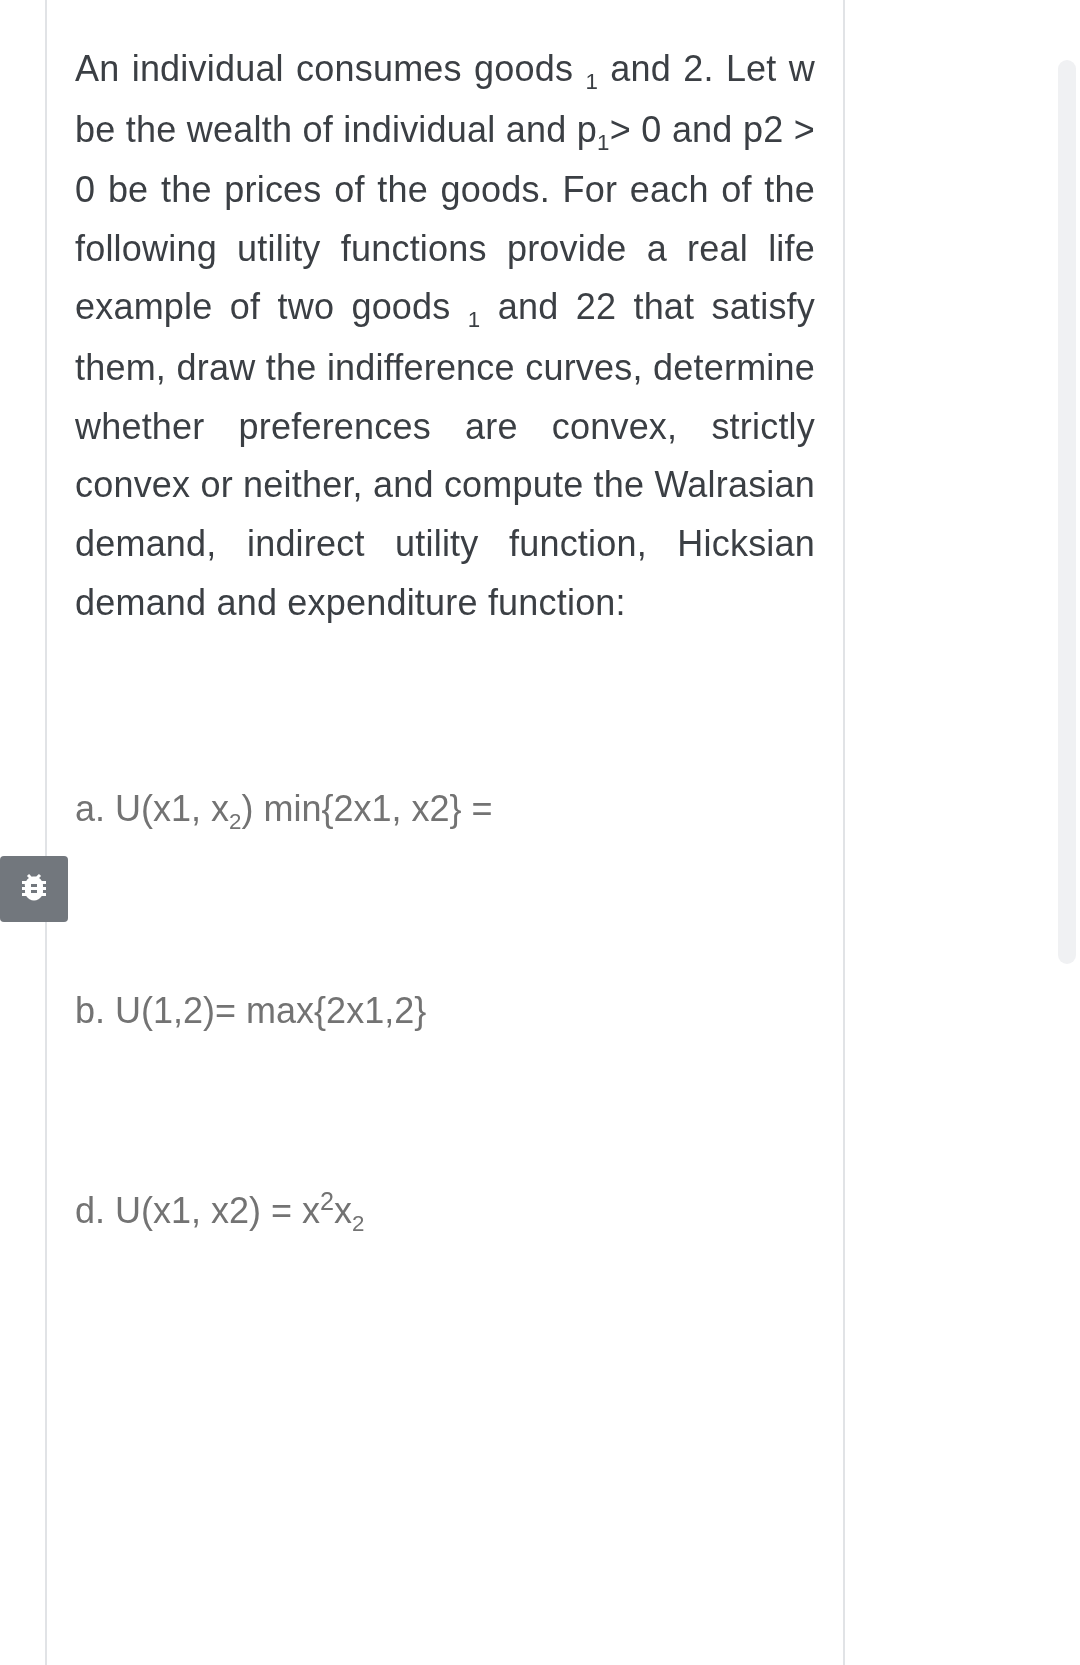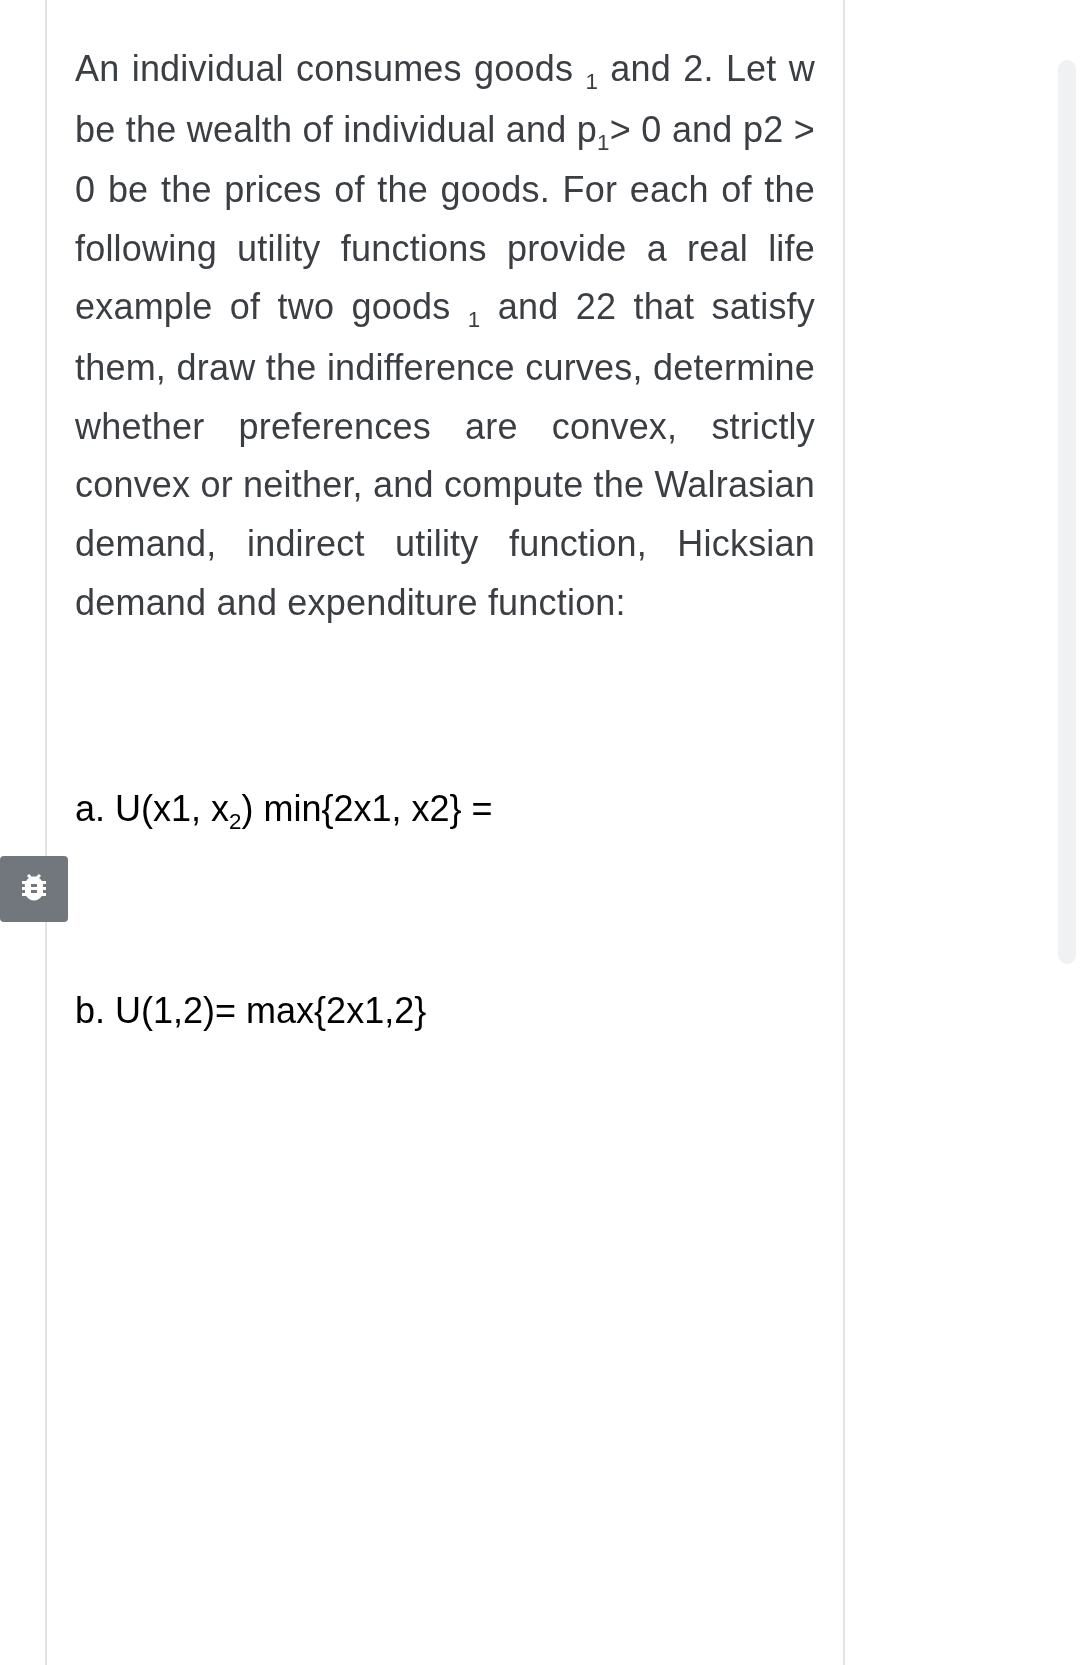--- a/index.html
+++ b/index.html
@@ -26,21 +26,21 @@
     line-height: 1.63;
     color: #3b3f44;
     text-align: justify;
     letter-spacing: 0.2px;
     margin-bottom: 150px;
   }
   .intro .sub { font-size: 0.62em; vertical-align: sub; }
   .item {
     font-size: 36px;
     line-height: 1.5;
-    color: #000000;
+    color: #737373;
     margin-bottom: 145px;
   }
   .item .sub { font-size: 0.62em; vertical-align: sub; }
   .item .sup { font-size: 0.70em; vertical-align: super; }
   .bug-tab {
     position: absolute;
     left: 0;
     top: 856px;
     width: 68px;
     height: 66px;
@@ -72,20 +72,23 @@
 
   <p class="item">
     <span>a. U(x1, x</span><span class="sub">2</span><span>) min{2x1, x2} =</span>
   </p>
 
   <p class="item">
     <span>b. U(1,2)= max{2x1,2}</span>
   </p>
 
 
+  <p class="item" style="margin-bottom:0">
+    <span>d. U(x1, x2) = x</span><span class="sup">2</span><span>x</span><span class="sub">2</span>
+  </p>
 
 </div>
 
 <div class="bug-tab">
   <span>
     <svg viewBox="0 0 24 24">
         <path d="M20 8h-2.81a6 6 0 0 0-1.82-1.96l1.34-1.34-1.41-1.41-1.79 1.79A5.9 5.9 0 0 0 12 5c-.53 0-1.04.08-1.52.21L8.7 3.29 7.29 4.71l1.34 1.34A6 6 0 0 0 6.81 8H4v2h2.09c-.05.33-.9.66-.09 1v1H4v2h2v1c0 .34.04.67.09 1H4v2h2.81a6 6 0 0 0 10.38 0H20v-2h-2.09c.05-.33.09-.66.09-1v-1h2v-2h-2v-1c0-.34-.04-.67-.09-1H20V8zm-6 8h-4v-2h4v2zm0-4h-4v-2h4v2z"></path>
       </svg>
   </span>
 </div>

